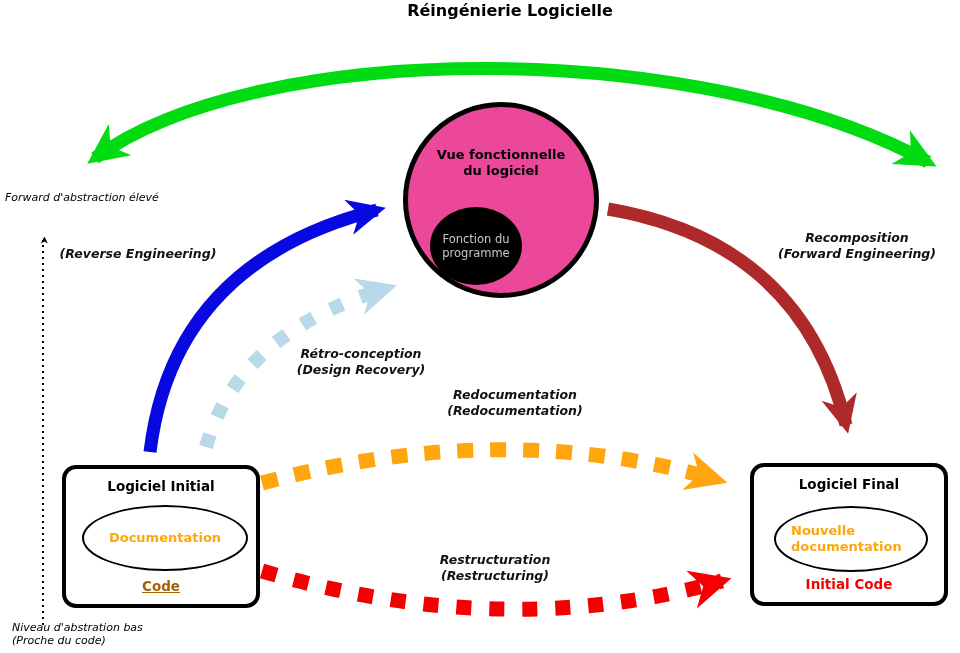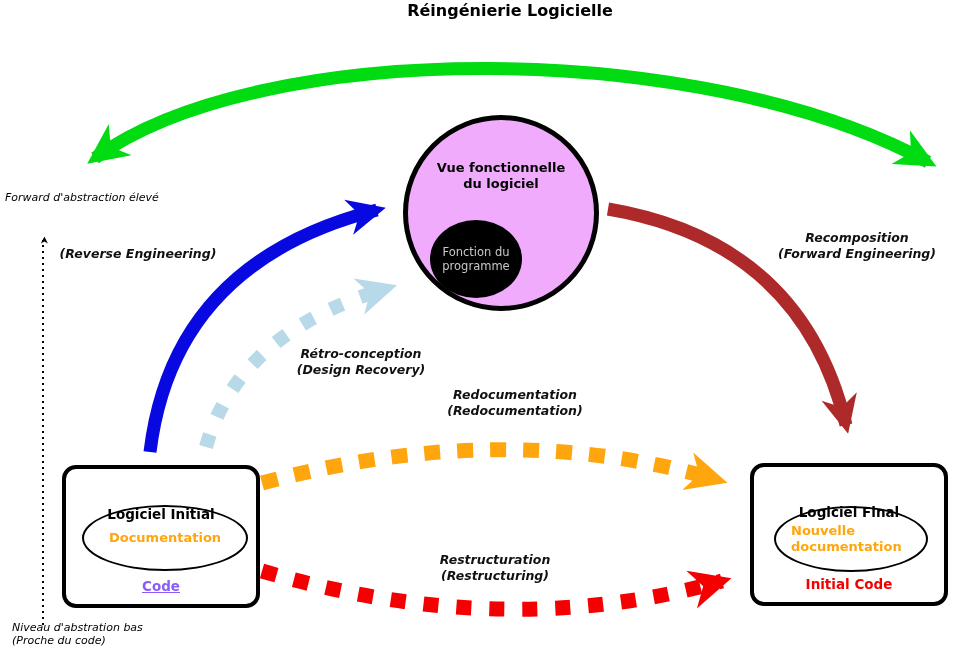--- a/index.html
+++ b/index.html
@@ -13,41 +13,41 @@
   }
   svg.arrows{position:absolute;left:0;top:0;}
   .arrow-label{
     position:absolute;text-align:center;font-size:12.5px;font-weight:bold;
     font-style:italic;color:#111;line-height:1.25;
   }
   .axis-label{
     position:absolute;font-size:11px;font-style:italic;color:#000;line-height:1.2;
   }
   .circle-main{
-    position:absolute;left:403px;top:115px;width:196px;height:196px;
-    border:5px solid #000;border-radius:50%;background:#f0abfc;box-sizing:border-box;
+    position:absolute;left:403px;top:102px;width:196px;height:196px;
+    border:5px solid #000;border-radius:50%;background:#ec4899;box-sizing:border-box;
   }
   .circle-title{
     position:absolute;left:18px;top:40px;width:150px;text-align:center;
     font-size:13px;font-weight:bold;color:#000;line-height:1.25;
   }
   .inner-ellipse{
     position:absolute;left:22px;top:100px;width:92px;height:78px;
     background:#000;border-radius:50%;display:flex;align-items:center;justify-content:center;
   }
   .inner-ellipse span{
     color:#c8c8c8;font-size:11.5px;text-align:center;line-height:1.25;width:70px;
   }
   .sw-box{
     position:absolute;width:198px;height:143px;border:4px solid #000;border-radius:14px;
     background:#fff;box-sizing:border-box;
   }
   .sw-box .box-title{
     position:absolute;top:9px;left:0;width:100%;text-align:center;
-    font-size:13.5px;font-weight:bold;color:#000;margin-top:28px;
+    font-size:13.5px;font-weight:bold;color:#000;
   }
   .sw-box .doc-ellipse{
     position:absolute;border:2px solid #000;border-radius:50%;box-sizing:border-box;
     display:flex;align-items:center;justify-content:center;text-align:left;
     font-size:13px;font-weight:bold;line-height:1.25;
   }
   .sw-box .code-label{
     position:absolute;bottom:10px;left:0;width:100%;text-align:center;
     font-size:13.5px;font-weight:bold;
   }
@@ -134,21 +134,21 @@
     <div class="inner-ellipse">
       <span>Fonction du programme</span>
     </div>
   </div>
 
   <div class="sw-box box-initial">
     <div class="box-title">Logiciel Initial</div>
     <div class="doc-ellipse">
       <span style="color:#FFA60F;">Documentation</span>
     </div>
-    <div class="code-label" style="color:#8b5cf6;text-decoration:underline;">Code</div>
+    <div class="code-label" style="color:#a16207;text-decoration:underline;">Code</div>
   </div>
 
   <div class="sw-box box-final">
     <div class="box-title">Logiciel Final</div>
     <div class="doc-ellipse">
       <span style="color:#FFA60F;display:inline-block;width:120px;">Nouvelle documentation</span>
     </div>
     <div class="code-label" style="color:#F40000;">Initial Code</div>
   </div>
 

